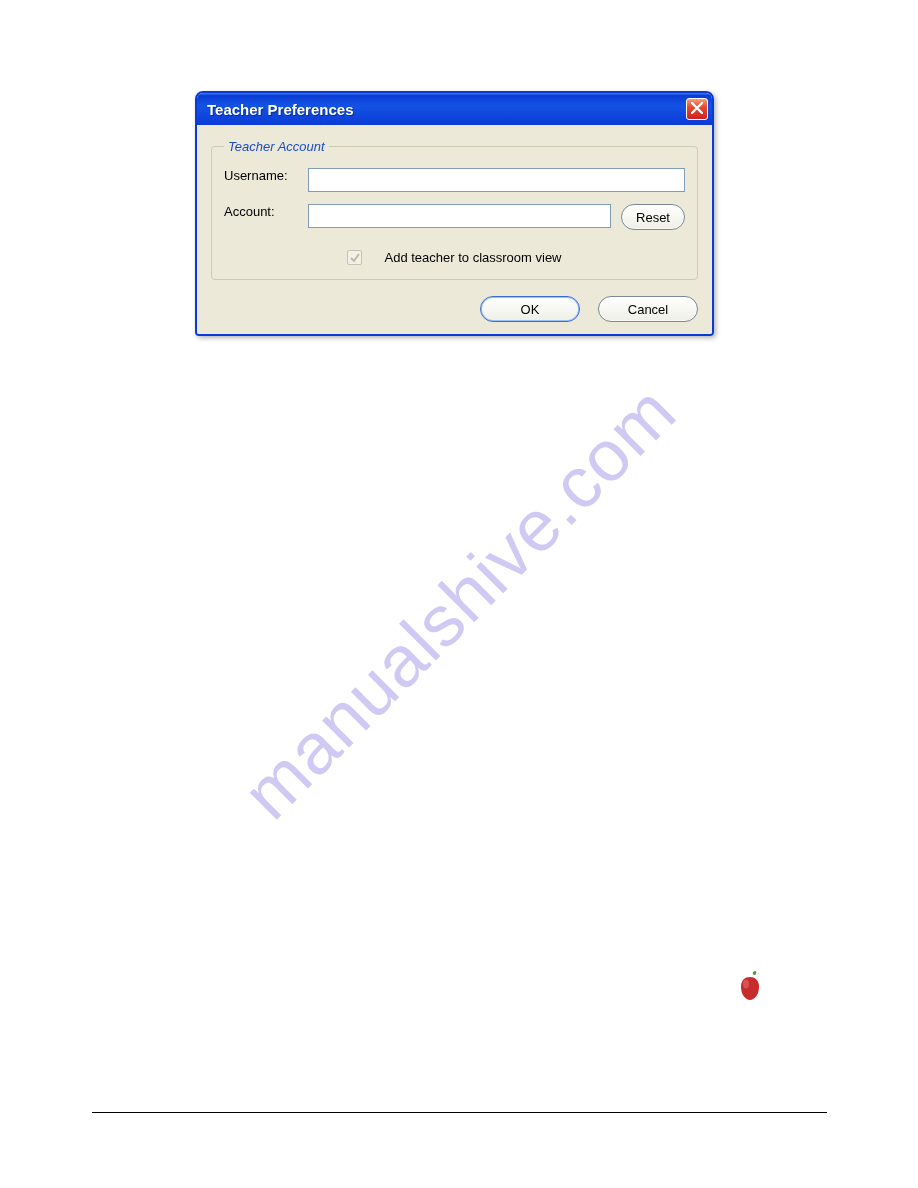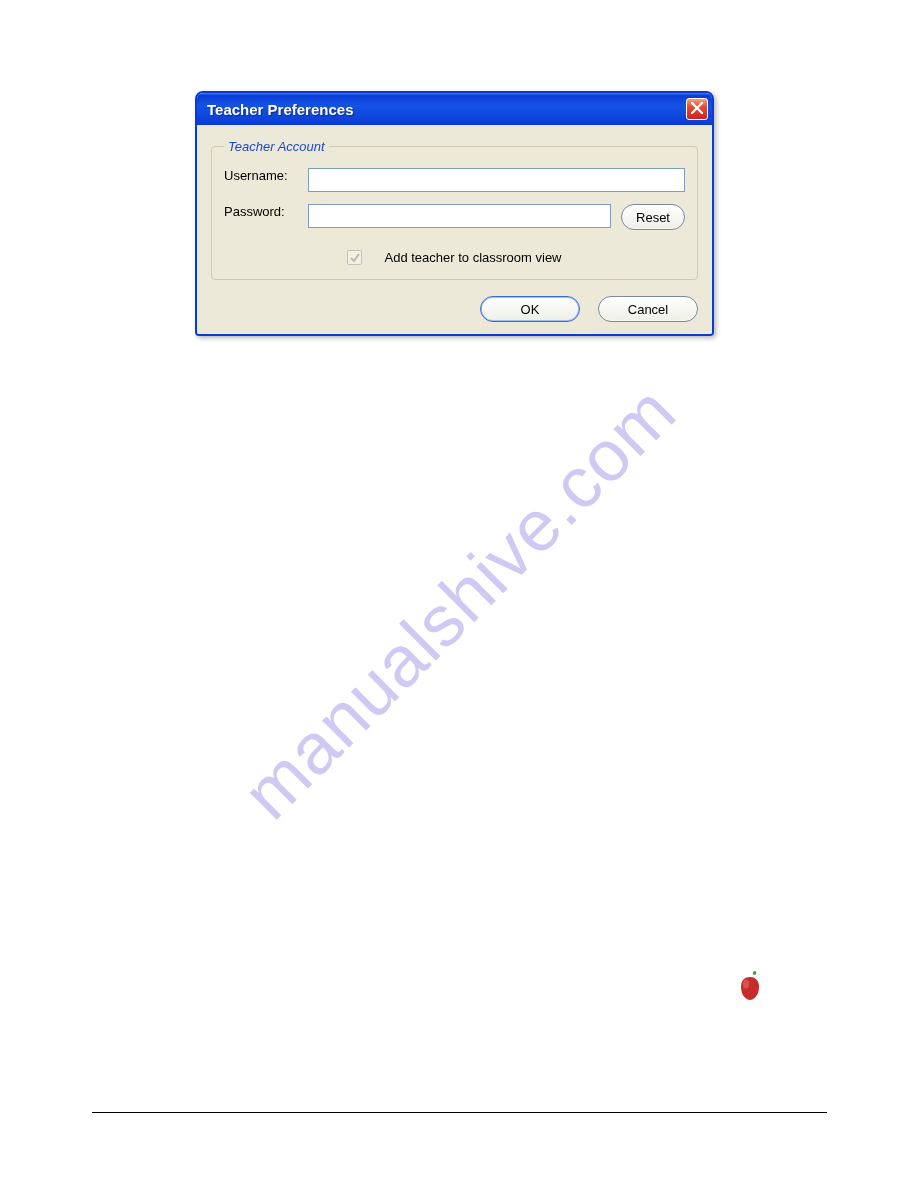--- a/index.html
+++ b/index.html
@@ -215,21 +215,21 @@
 
       <fieldset class="groupbox">
         <legend>Teacher Account</legend>
 
         <div class="form-row">
           <span class="form-label">Username:</span>
           <input type="text" class="text-input username-input" value="" style="">
         </div>
 
         <div class="form-row">
-          <span class="form-label">Password:</span>
+          <span class="form-label">Account:</span>
           <input type="password" class="text-input password-input" value="" style="">
           <button class="btn">Reset</button>
         </div>
 
         <div class="checkbox-row" style="justify-content:center; padding-top:8px;">
           <span class="xp-checkbox disabled checked">
             <svg viewBox="0 0 12 12">
                 <polyline points="2,6 5,9 10,2" fill="none" stroke-width="2"></polyline>
               </svg>
           </span>

